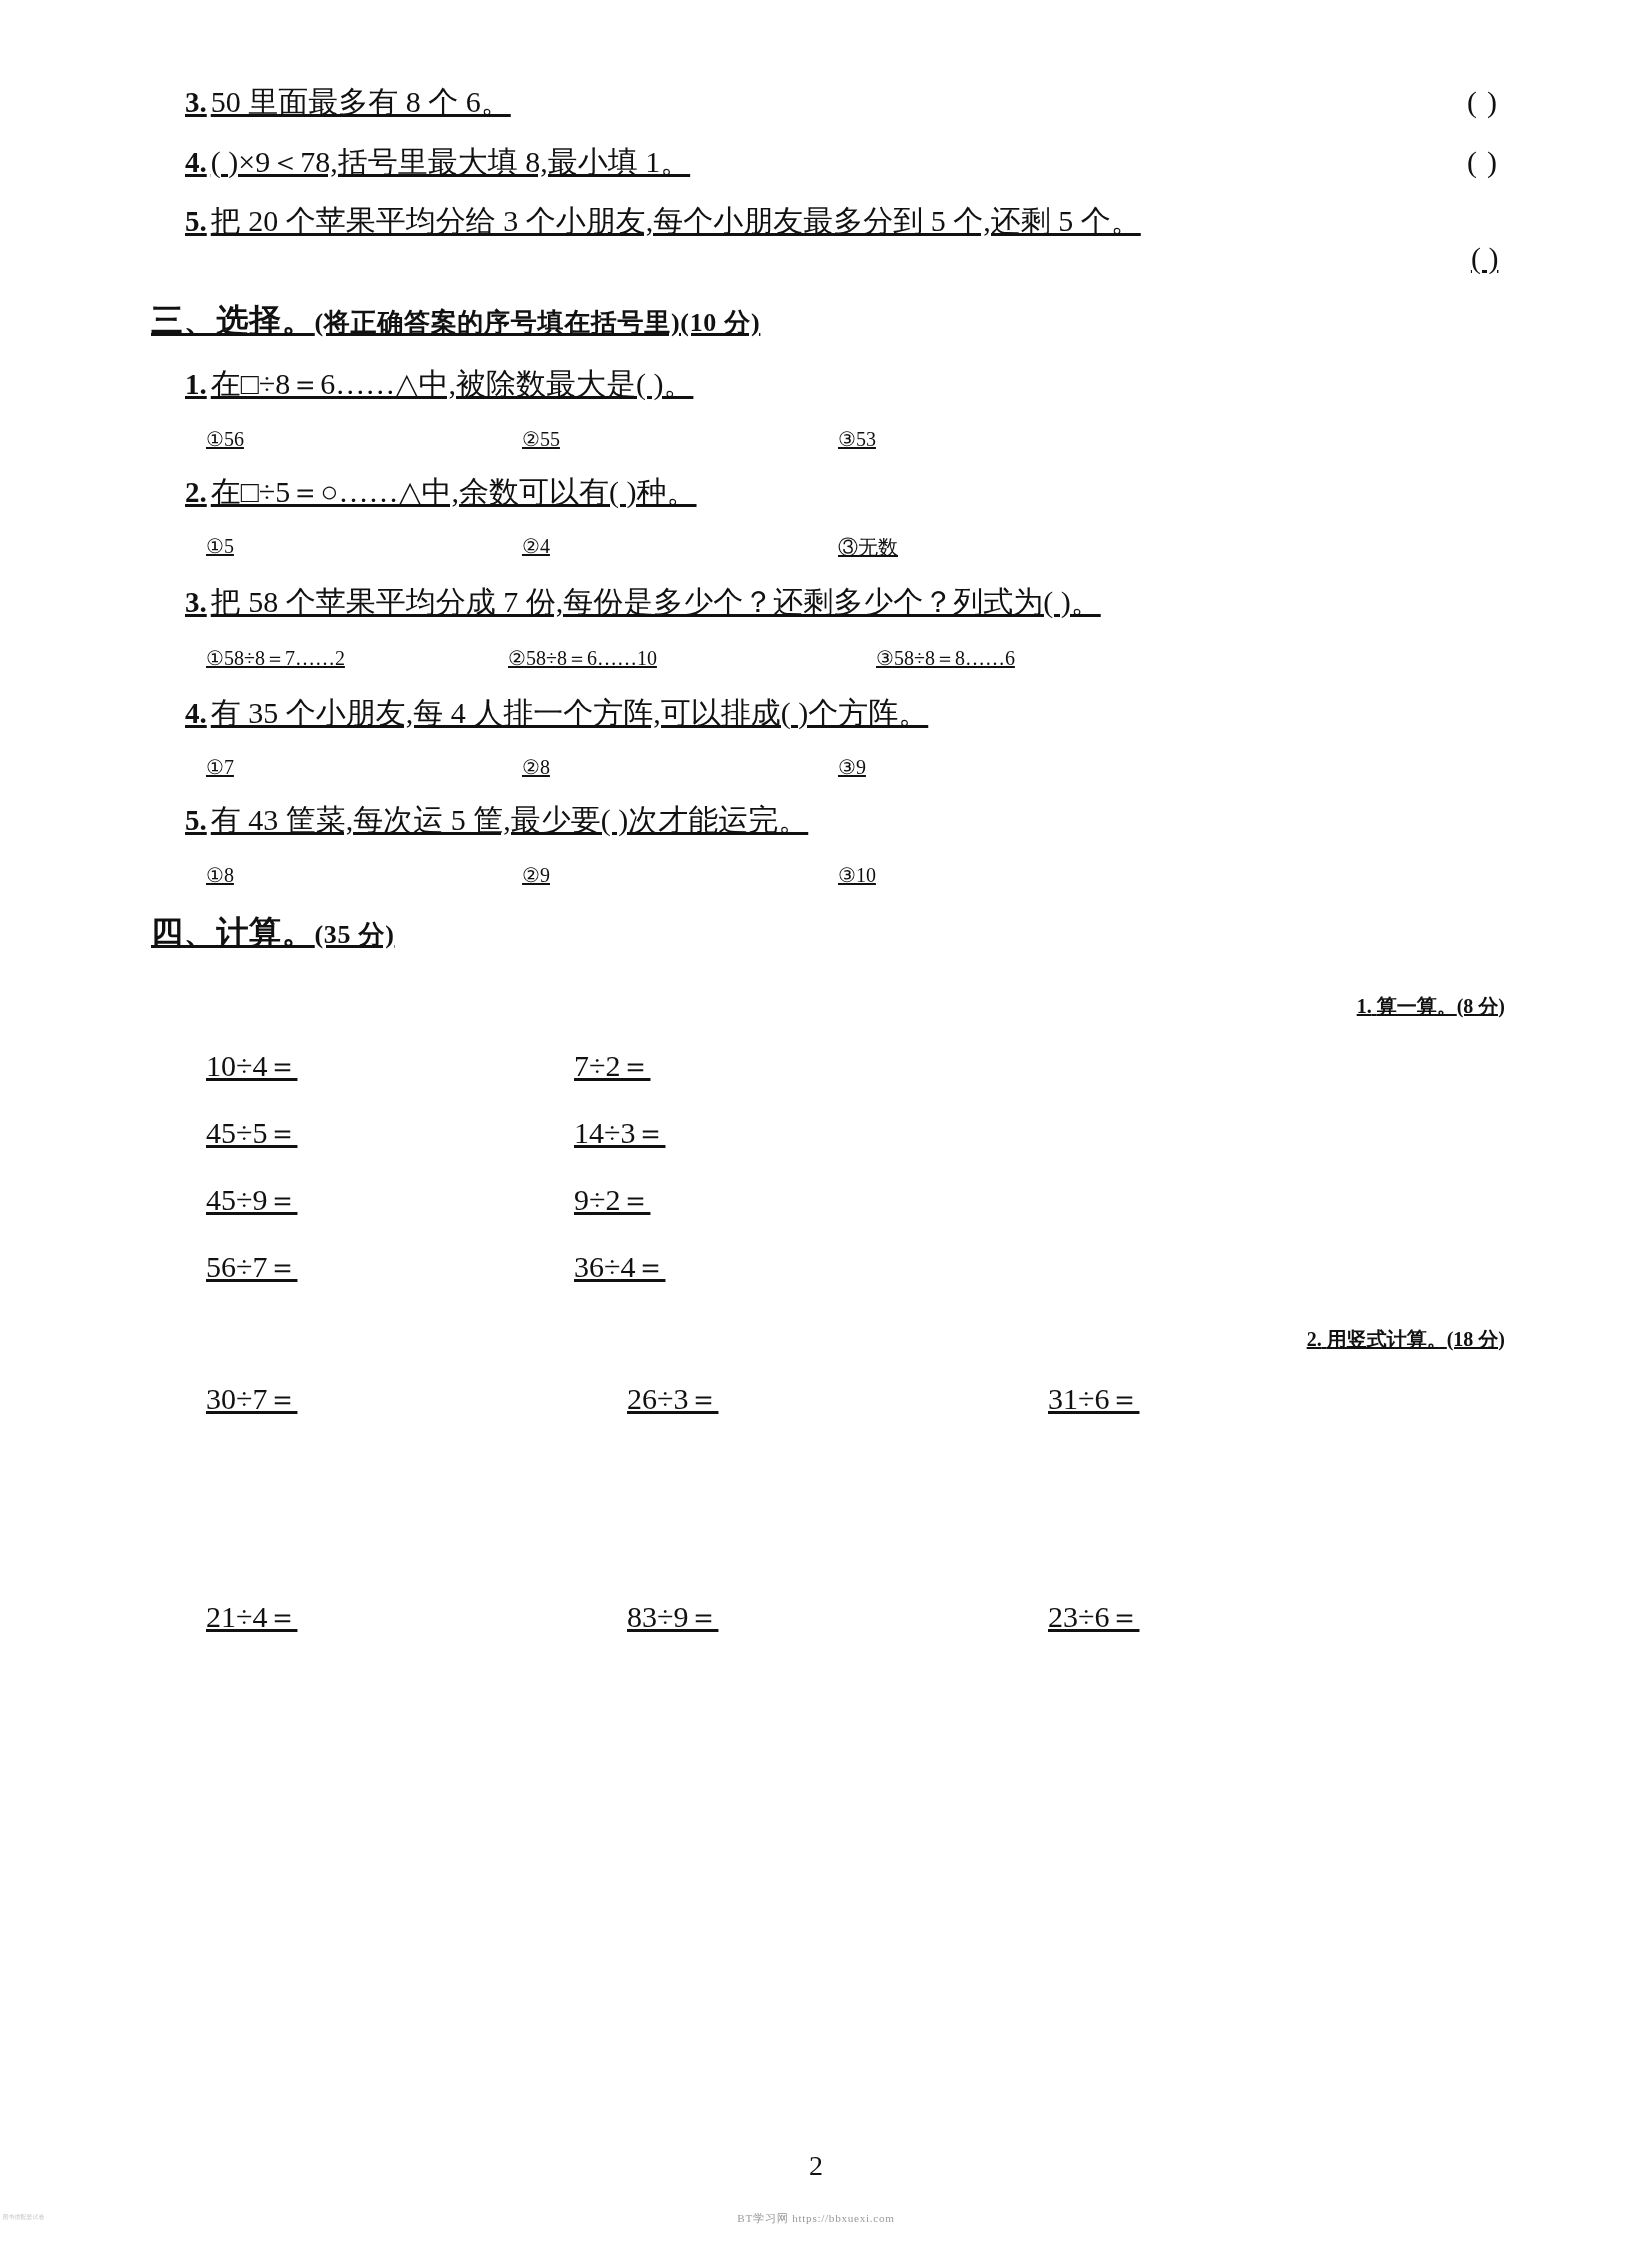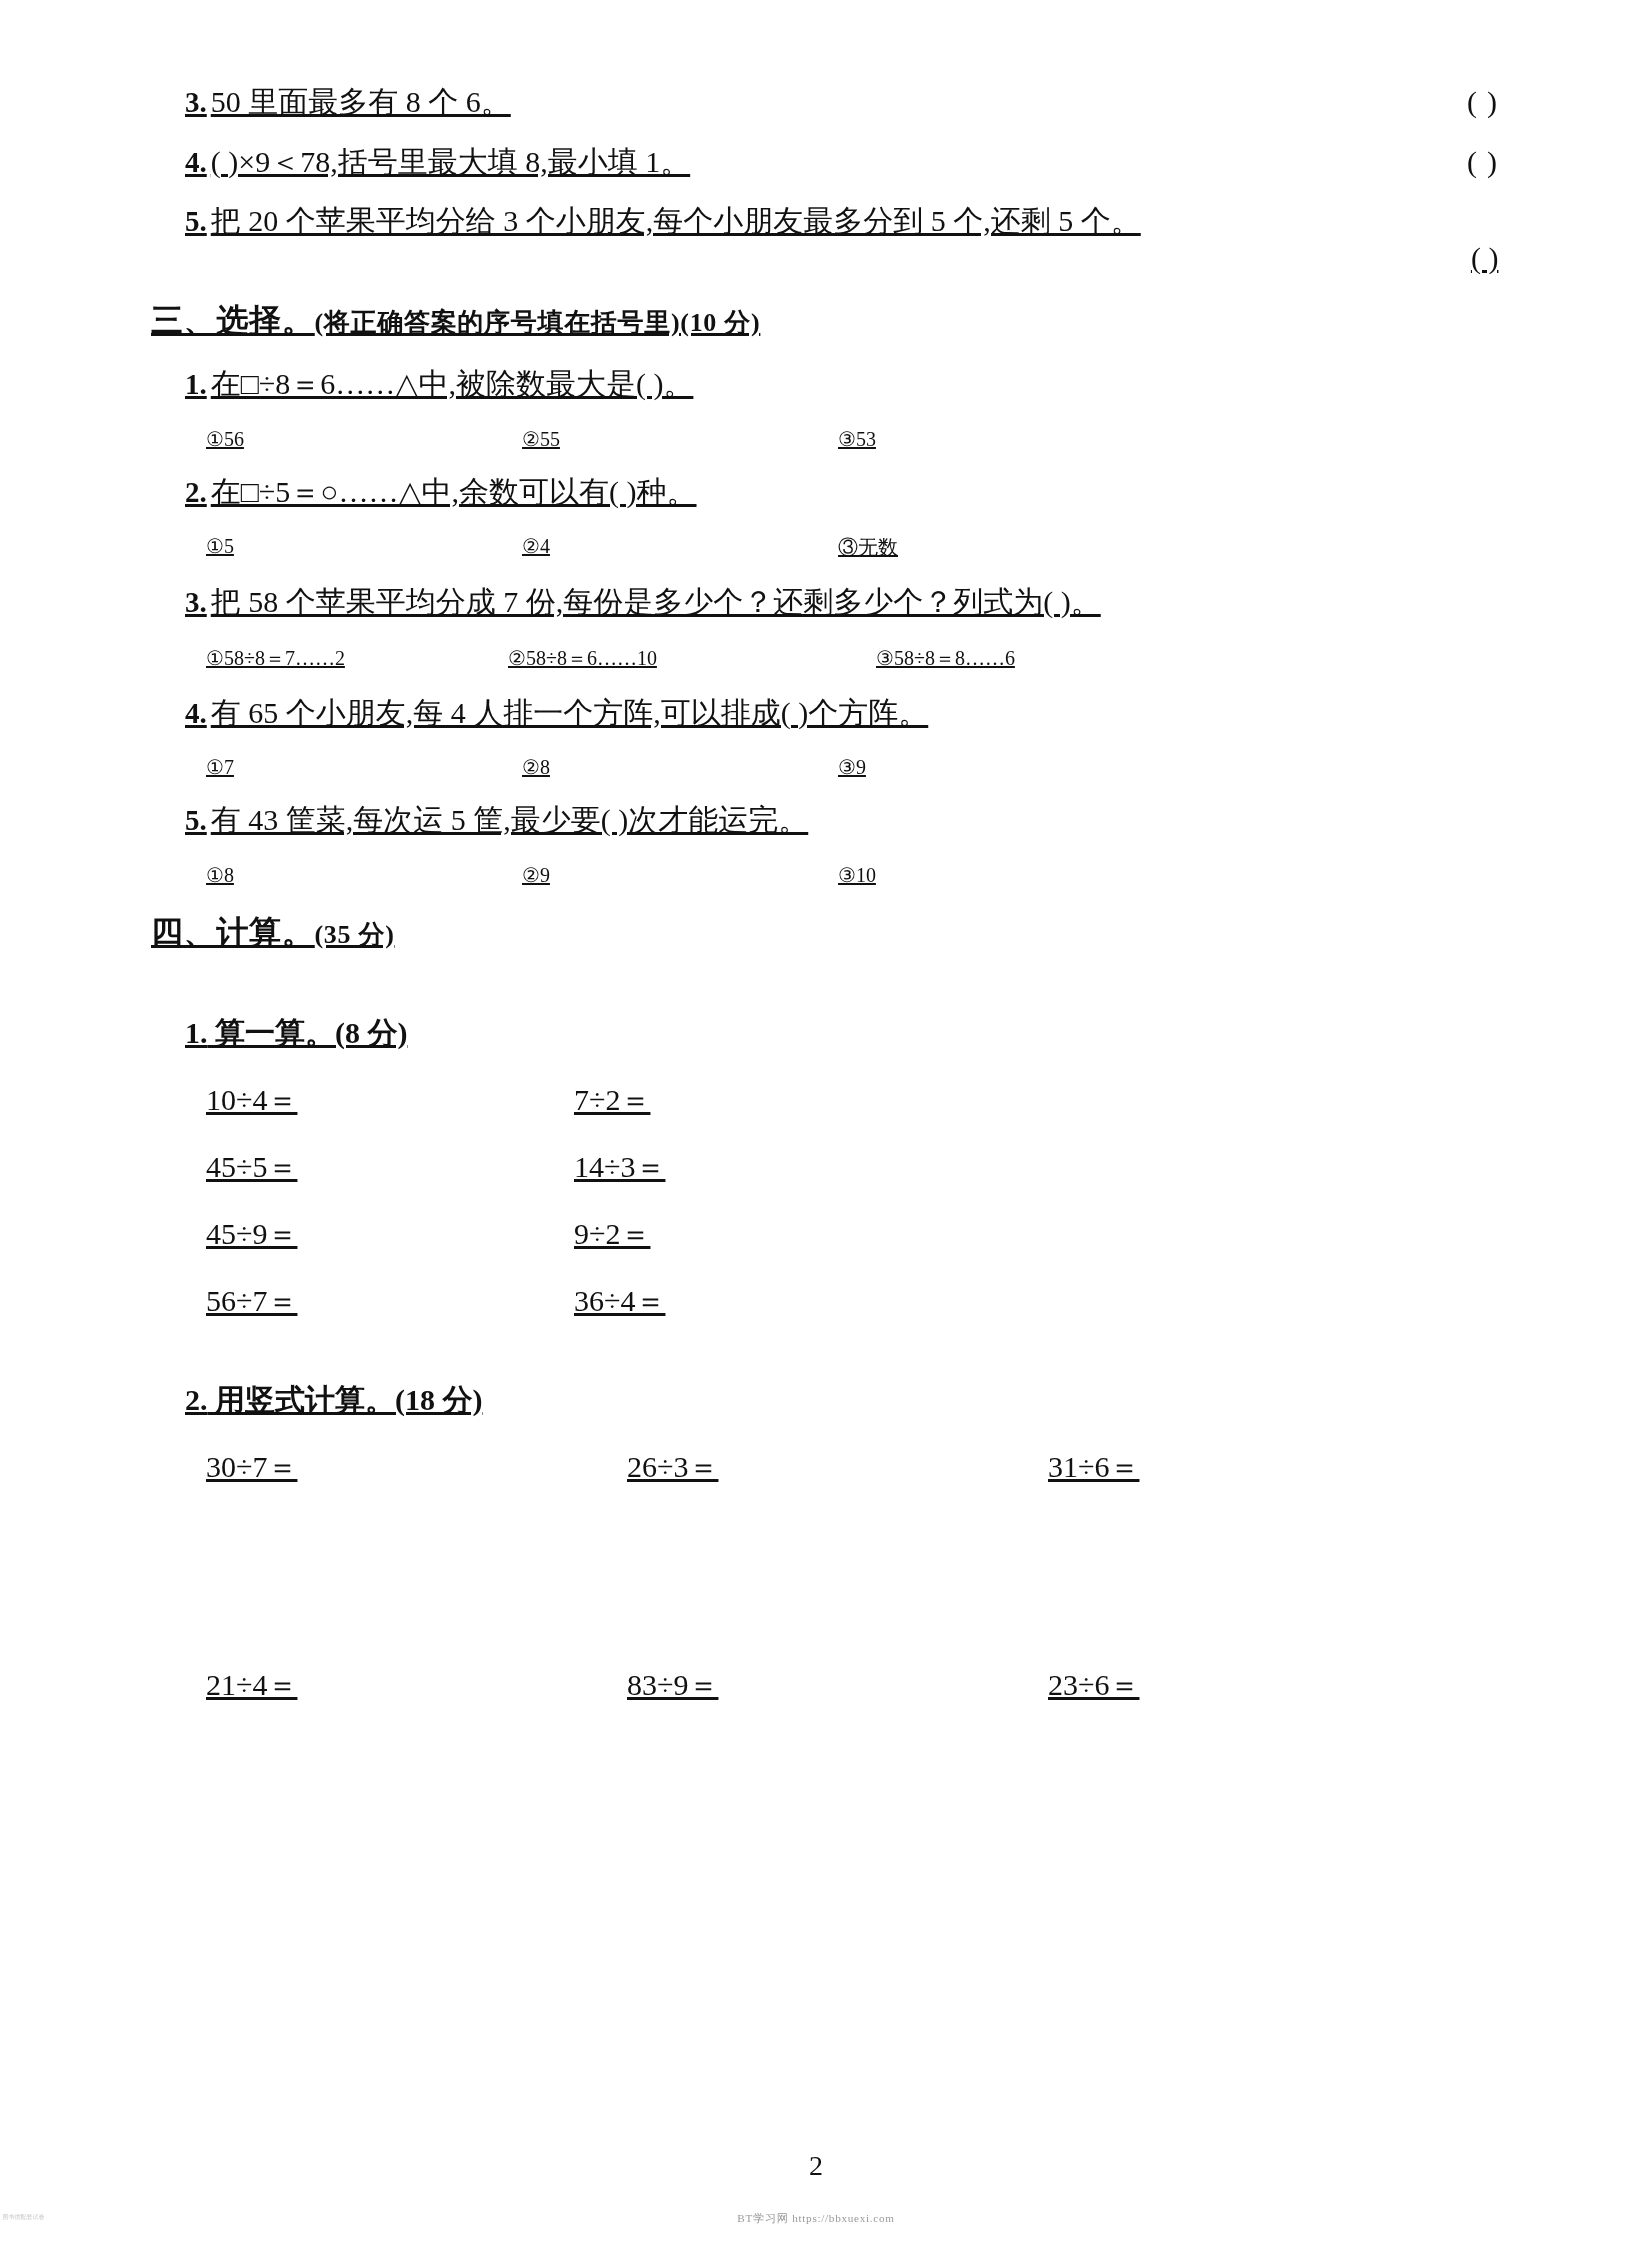--- a/index.html
+++ b/index.html
@@ -97,25 +97,26 @@
   }
   .calc-row .cell {
     width: 355px;
   }
   .calc-row.three .cell {
     width: 408px;
   }
   .gap-big { height: 151px; }
 
   .sub-head {
-    font-size: 30px;
+    font-size: 20px;
     font-weight: bold;
     padding-left: 34px;
-    margin-top: 58px;
+    margin-top: 38px;
     margin-bottom: 26px;
+    text-align: right;
   }
 
   
   .page-number {
     position: absolute;
     left: 0;
     right: 0;
     bottom: 79px;
     text-align: center;
     font-size: 28px;
@@ -185,21 +186,21 @@
     <div class="line indent2">
       <span class="num">3.</span><span>把 58 个苹果平均分成 7 份,每份是多少个？还剩多少个？列式为(         )。</span>
     </div>
     <div class="options wide2">
       <span class="opt">①58÷8＝7……2</span>
       <span class="opt">②58÷8＝6……10</span>
       <span class="opt">③58÷8＝8……6</span>
     </div>
 
     <div class="line indent2">
-      <span class="num">4.</span><span>有 65 个小朋友,每 4 人排一个方阵,可以排成(        )个方阵。</span>
+      <span class="num">4.</span><span>有 35 个小朋友,每 4 人排一个方阵,可以排成(        )个方阵。</span>
     </div>
     <div class="options">
       <span class="opt">①7</span>
       <span class="opt">②8</span>
       <span class="opt">③9</span>
     </div>
 
     <div class="line indent2">
       <span class="num">5.</span><span>有 43 筐菜,每次运 5 筐,最少要(        )次才能运完。</span>
     </div>

